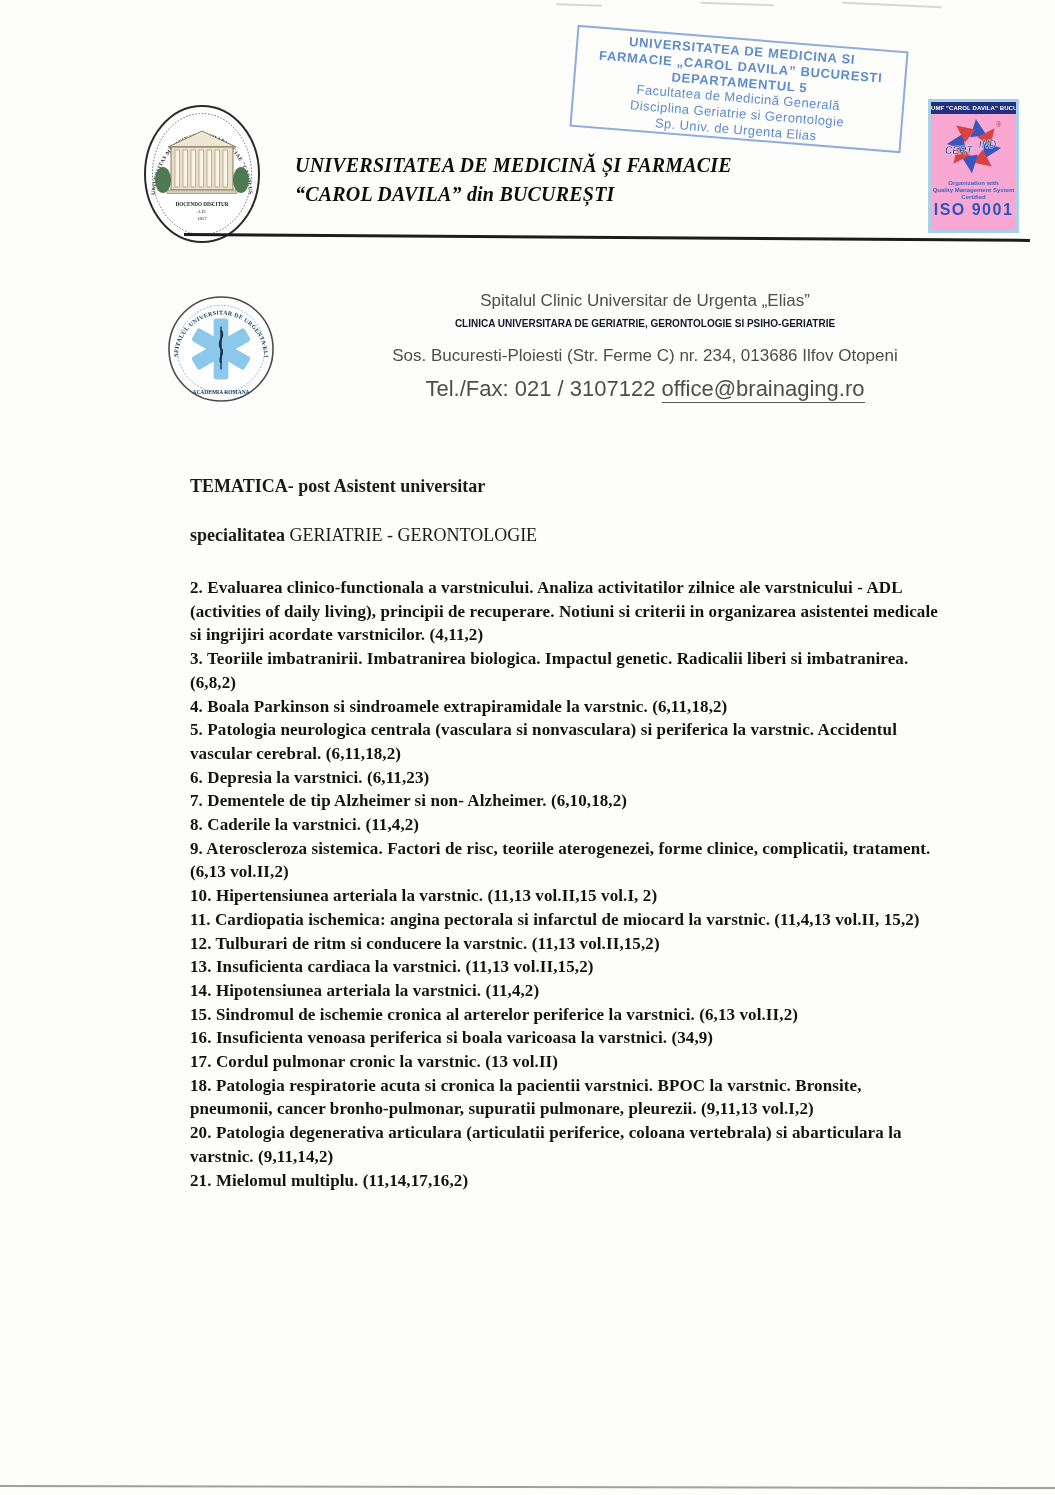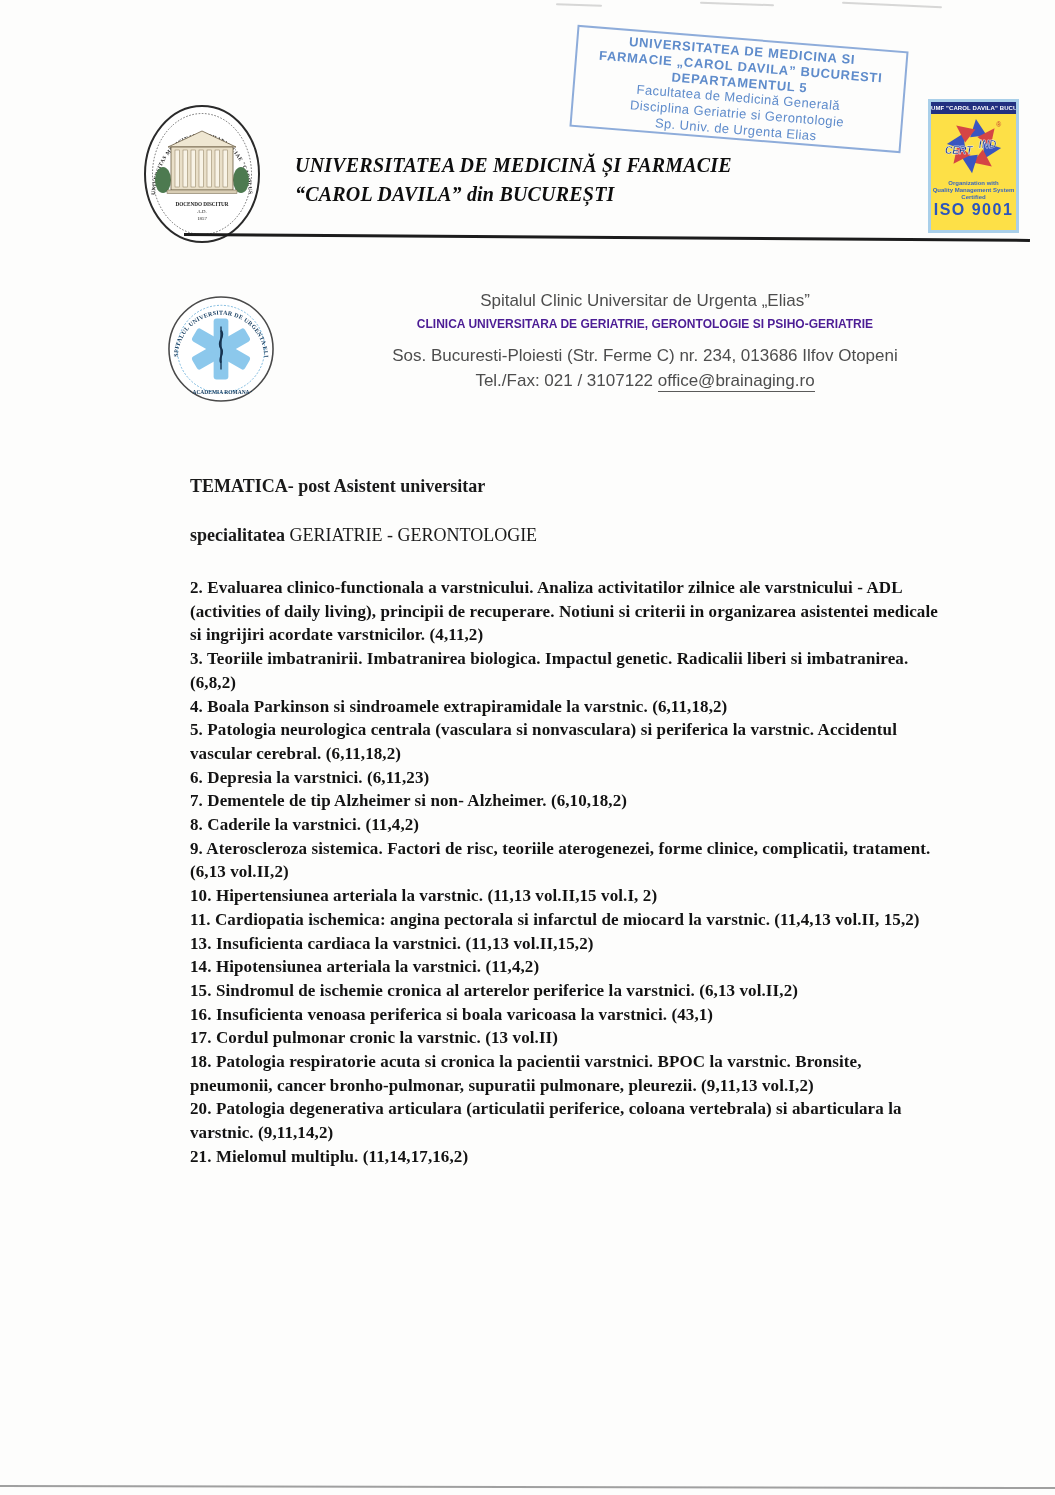--- a/index.html
+++ b/index.html
@@ -44,21 +44,21 @@
   
   .univ-header {
     position: absolute; left: 295px; top: 151px; width: 545px;
     text-align: left; font-weight: bold; font-style: italic;
     font-size: 20px; line-height: 28.5px; color: #0e0e0e; letter-spacing: 0.2px;
   }
 
   
   .iso-badge {
     position: absolute; left: 928px; top: 99px; width: 91px; height: 134px;
-    border: 3px solid #a9cfe9; background: #fde047;
+    border: 3px solid #a9cfe9; background: #f9a8d4;
     font-family: "Liberation Sans", sans-serif; text-align: center;
   }
   .iso-top-label {
     background: #223080; color: #fff; font-size: 6px; font-weight: bold;
     line-height: 12px; height: 12px; white-space: nowrap; overflow: hidden; letter-spacing: 0.1px;
   }
   .iso-pinwheel { display: block; margin: 1px auto 0; }
   .iso-caption { font-size: 6px; line-height: 7px; color: #3a66c0; font-weight: bold; margin-top: 3px; }
   .iso-label { font-size: 16px; font-weight: bold; color: #2b55bd; letter-spacing: 1.5px; margin-top: 0; }
 
@@ -70,23 +70,23 @@
 
   
   .elias-seal { position: absolute; left: 167px; top: 292px; width: 108px; height: 114px; }
 
   
   .hospital-block {
     position: absolute; left: 355px; top: 290px; width: 580px;
     text-align: center; font-family: "Liberation Sans", sans-serif; color: #4d4d4d;
   }
   .hospital-line1 { font-size: 17px; line-height: 21px; }
-  .hospital-line2 { font-size: 12px; line-height: 20px; font-weight: bold; color: #4c1d95; margin-top: 3px; }
+  .hospital-line2 { font-size: 10px; line-height: 20px; font-weight: bold; color: #0f172a; margin-top: 3px; }
   .hospital-line3 { font-size: 17px; line-height: 22px; margin-top: 11px; }
-  .hospital-line4 { font-size: 17px; line-height: 22px; margin-top: 3px; }
+  .hospital-line4 { font-size: 22px; line-height: 22px; margin-top: 11px; }
   .hospital-email { border-bottom: 1.3px solid #5a5a5a; padding-bottom: 1px; }
 
   
   .body-block { position: absolute; left: 190px; top: 476px; width: 752px; }
   .doc-title { font-size: 18px; font-weight: bold; color: #1a1a1a; }
   .specialty-line { margin-top: 28px; font-size: 18px; color: #1a1a1a; }
   .specialty-line .bold { font-weight: bold; }
   .topic-list { margin-top: 30px; }
   .topic-list p {
     font-size: 17px; font-weight: bold; line-height: 23.7px; color: #131313;
@@ -212,24 +212,25 @@
       <p>2. Evaluarea clinico-functionala a varstnicului. Analiza activitatilor zilnice ale varstnicului - ADL (activities of daily living), principii de recuperare. Notiuni si criterii in organizarea asistentei medicale si ingrijiri acordate varstnicilor. (4,11,2)</p>
       <p>3. Teoriile imbatranirii. Imbatranirea biologica. Impactul genetic. Radicalii liberi si imbatranirea. (6,8,2)</p>
       <p>4. Boala Parkinson si sindroamele extrapiramidale la varstnic. (6,11,18,2)</p>
       <p>5. Patologia neurologica centrala (vasculara si nonvasculara) si periferica la varstnic. Accidentul vascular cerebral. (6,11,18,2)</p>
       <p>6. Depresia la varstnici. (6,11,23)</p>
       <p>7. Dementele de tip Alzheimer si non- Alzheimer. (6,10,18,2)</p>
       <p>8. Caderile la varstnici. (11,4,2)</p>
       <p>9. Ateroscleroza sistemica. Factori de risc, teoriile aterogenezei, forme clinice, complicatii, tratament. (6,13 vol.II,2)</p>
       <p>10. Hipertensiunea arteriala la varstnic. (11,13 vol.II,15 vol.I, 2)</p>
       <p>11. Cardiopatia ischemica: angina pectorala si infarctul de miocard la varstnic. (11,4,13 vol.II, 15,2)</p>
+      <p>12. Tulburari de ritm si conducere la varstnic. (11,13 vol.II,15,2)</p>
       <p>13. Insuficienta cardiaca la varstnici. (11,13 vol.II,15,2)</p>
       <p>14. Hipotensiunea arteriala la varstnici. (11,4,2)</p>
       <p>15. Sindromul de ischemie cronica al arterelor periferice la varstnici. (6,13 vol.II,2)</p>
-      <p>16. Insuficienta venoasa periferica si boala varicoasa la varstnici. (43,1)</p>
+      <p>16. Insuficienta venoasa periferica si boala varicoasa la varstnici. (34,9)</p>
       <p>17. Cordul pulmonar cronic la varstnic. (13 vol.II)</p>
       <p>18. Patologia respiratorie acuta si cronica la pacientii varstnici. BPOC la varstnic. Bronsite, pneumonii, cancer bronho-pulmonar, supuratii pulmonare, pleurezii. (9,11,13 vol.I,2)</p>
       <p>20. Patologia degenerativa articulara (articulatii periferice, coloana vertebrala) si abarticulara la varstnic. (9,11,14,2)</p>
       <p>21. Mielomul multiplu. (11,14,17,16,2)</p>
     </div>
   </div>
 
   <div class="scan-bottom-line"></div>
 </div>
 

